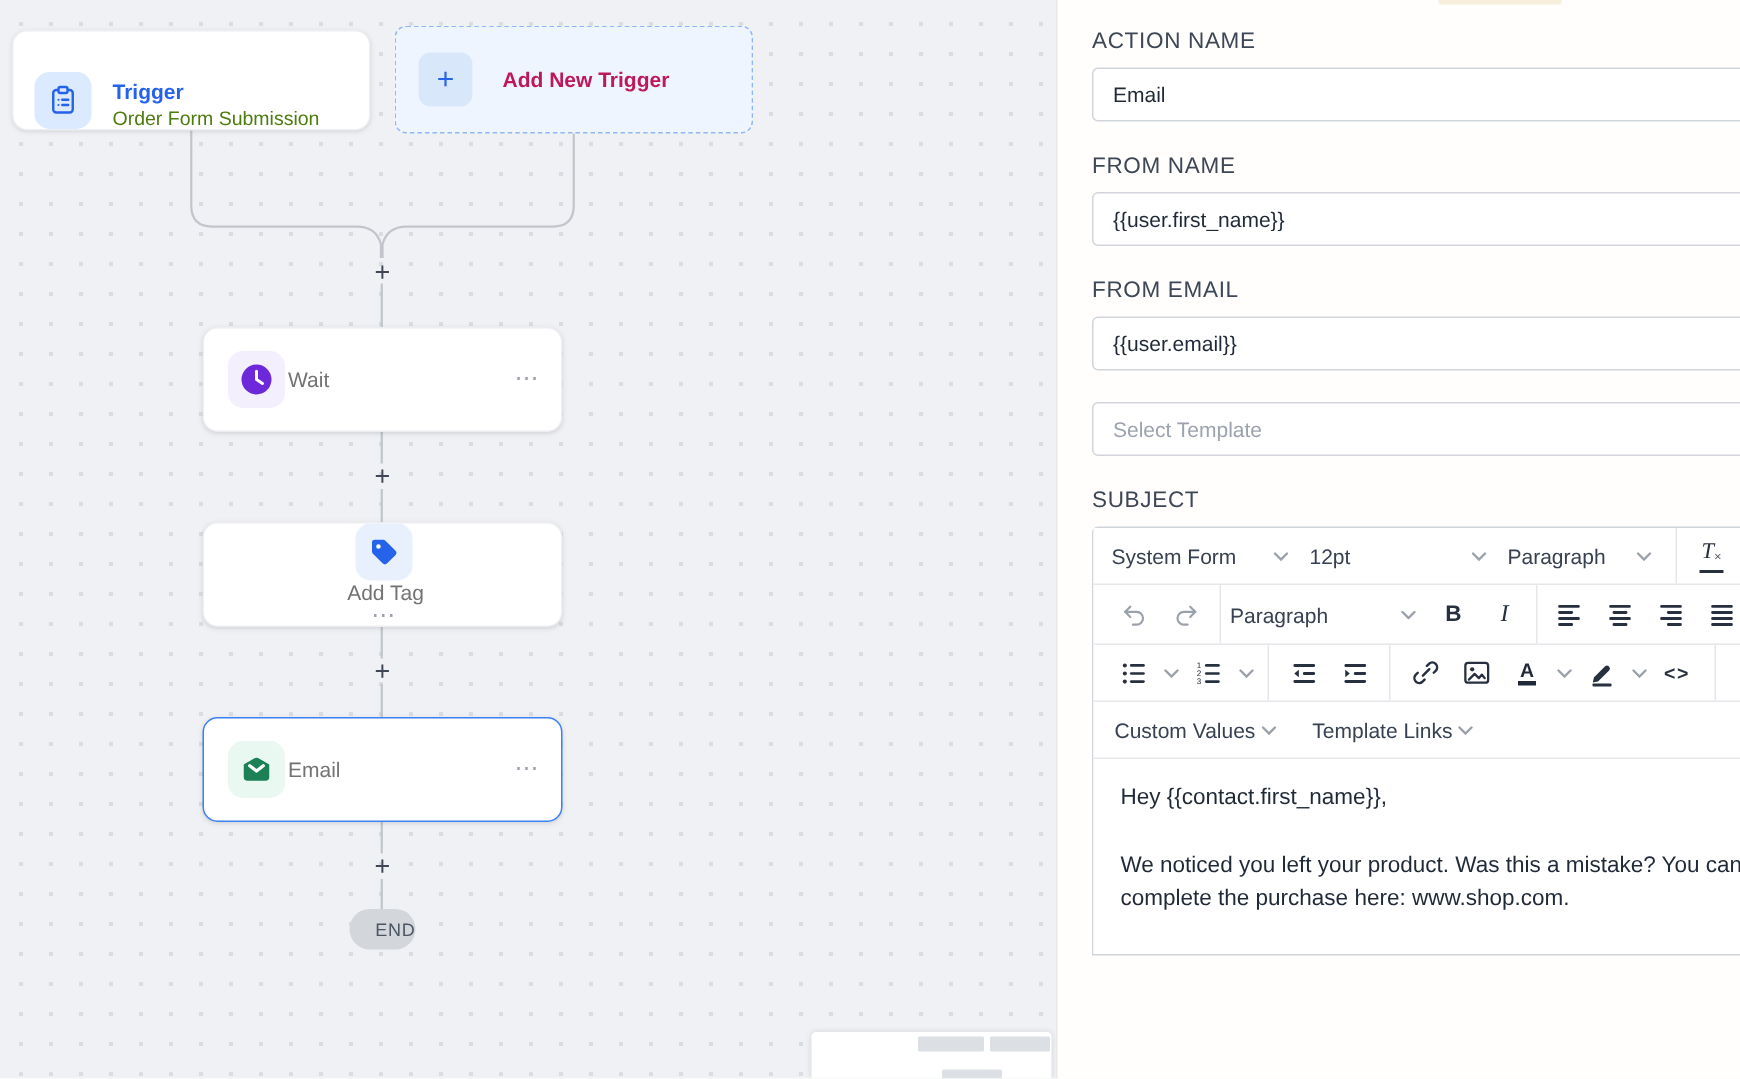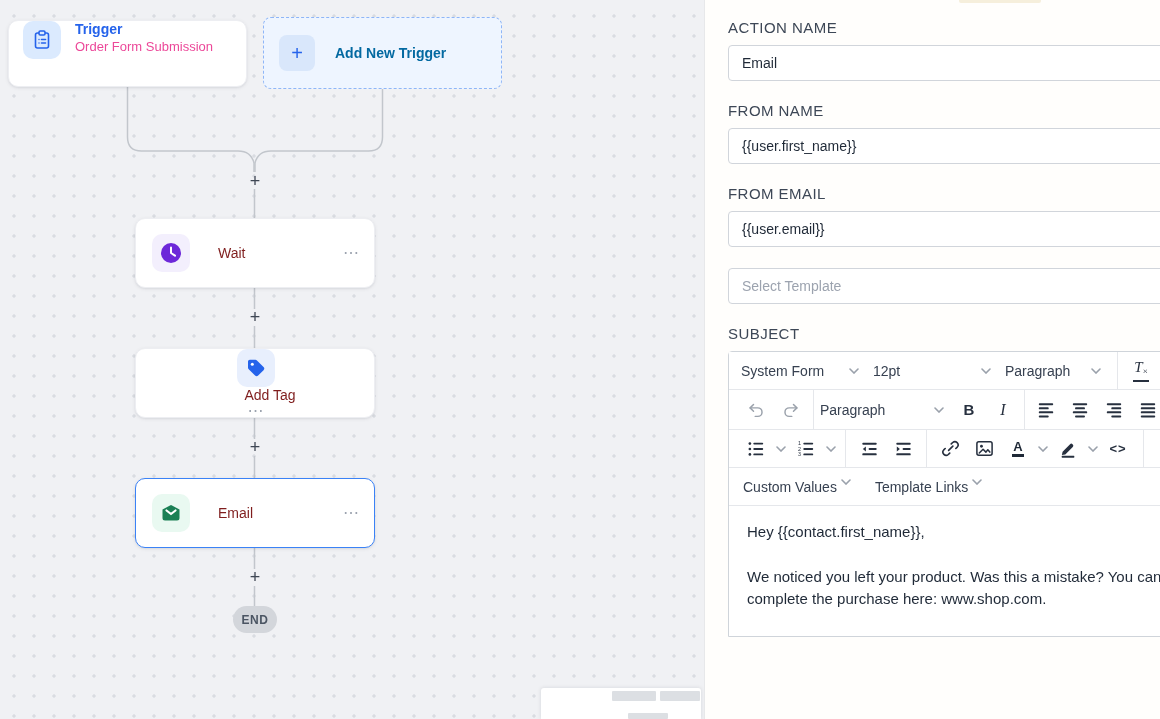--- a/index.html
+++ b/index.html
@@ -12,55 +12,55 @@
     background-color:#f0f1f4;
     background-image:radial-gradient(circle, #d9dce1 1.5px, transparent 1.7px);
     background-size:20px 20px; background-position:4px 6px;
     overflow:hidden;
   }
   #connector-svg { position:absolute; left:0; top:0; width:704px; height:719px; }
 
   .card {
     position:absolute; background:#fff; border:1px solid #edeef2; border-radius:10px;
     box-shadow:0 1px 4px rgba(16,24,40,.07), 0 1px 2px rgba(16,24,40,.05);
-    display:flex; align-items:flex-start;
+    display:flex; align-items:flex-end;
   }
   .trigger-card { left:8px; top:20px; width:239px; height:67px; padding-left:14px; }
   .trigger-icon-box { width:38px; height:38px; border-radius:10px; background:#dbeafe; display:flex; align-items:center; justify-content:center; flex:0 0 auto; }
   .trigger-texts { margin-left:14px; display:flex; flex-direction:column; gap:2px; }
   .trigger-title { font-size:14px; font-weight:bold; color:#2563eb; }
-  .trigger-sub { font-size:13px; color:#ec4899; }
+  .trigger-sub { font-size:13px; color:#4d7c0f; }
 
   .add-trigger {
     position:absolute; left:263px; top:17px; width:239px; height:72px;
     background:#eef5ff; border:1.5px dashed #8fb6f7; border-radius:8px;
     display:flex; align-items:center; padding-left:15px; cursor:pointer;
   }
   .add-trigger-plusbox { width:36px; height:36px; border-radius:8px; background:#d9e7fb; display:flex; align-items:center; justify-content:center; color:#2563eb; font-size:20px; font-weight:400; }
-  .add-trigger-label { margin-left:20px; font-size:14px; font-weight:bold; color:#0369a1; }
+  .add-trigger-label { margin-left:20px; font-size:14px; font-weight:bold; color:#be185d; }
 
   .node {
     position:absolute; left:135px; width:240px; height:70px;
     background:#fff; border:1px solid #edeef2; border-radius:10px;
     box-shadow:0 1px 4px rgba(16,24,40,.07), 0 1px 2px rgba(16,24,40,.05);
     display:flex; align-items:center; padding:0 14px 0 16px; cursor:pointer;
   }
   .node.selected { border:1.5px solid #3b82f6; }
   .node-icon-box { width:38px; height:38px; border-radius:10px; display:flex; align-items:center; justify-content:center; flex:0 0 auto; }
-  .node-label { margin-left:28px; font-size:14px; color:#7f1d1d; flex:1; }
+  .node-label { margin-left:2px; font-size:14px; color:#737373; flex:1; }
   .node-menu { color:#9ca3af; font-size:16px; letter-spacing:1px; cursor:pointer; line-height:1; }
 
   .plus-btn {
     position:absolute; width:18px; height:18px; margin-left:-9px; margin-top:-9px;
     color:#3f4754; font-size:18px; line-height:18px; text-align:center; cursor:pointer; font-weight:400;
   }
   .end-pill {
     position:absolute; left:233px; top:606px; width:44px; height:27px;
-    background:#d3d6db; border-radius:14px; display:flex; align-items:center; justify-content:center;
-    font-size:12px; font-weight:bold; color:#4b5563; letter-spacing:.5px;
+    background:#d3d6db; border-radius:14px; display:flex; align-items:center; justify-content:flex-end;
+    font-size:12px; font-weight:normal; color:#4b5563; letter-spacing:.5px;
   }
 
   .minimap {
     position:absolute; left:541px; top:688px; width:160px; height:31px;
     background:#fff; border-radius:3px 3px 0 0; box-shadow:0 0 4px rgba(16,24,40,.12);
   }
   .minimap .blk { position:absolute; background:#dcdfe3; border-radius:1px; }
   .blk1 { left:71px; top:3px; width:44px; height:10px; }
   .blk2 { left:119px; top:3px; width:40px; height:10px; }
   .blk3 { left:87px; top:25px; width:40px; height:6px; }
@@ -101,21 +101,21 @@
   .tb-bold { font-size:15px; font-weight:bold; color:#27303f; }
   .tb-italic { font-size:16px; font-style:italic; color:#27303f; font-family:"Liberation Serif", serif; }
   .tb-code { font-size:13px; font-weight:bold; color:#27303f; letter-spacing:1px; }
   .tool-A { font-size:13px; font-weight:bold; color:#1f2937; border-bottom:3px solid #1f2937; line-height:14px; padding:0 1px; }
   .tool-tx { font-size:15px; font-style:italic; font-family:"Liberation Serif", serif; color:#27303f; border-bottom:2px solid #27303f; padding:0 1px; line-height:17px; }
   .tool-tx .tx-x { font-size:9px; font-style:normal; vertical-align:-2px; }
   .chev { display:inline-flex; margin-left:4px; }
   .chev-btn { width:16px; height:30px; display:flex; align-items:center; justify-content:center; cursor:pointer; }
 
   .inserts-row { display:flex; align-items:center; height:38px; border-bottom:1px solid #e5e7eb; background:#fff; padding-left:14px; gap:24px; }
-  .insert-dd { display:flex; align-items:flex-start; font-size:14px; color:#374151; cursor:pointer; }
+  .insert-dd { display:flex; align-items:center; font-size:14px; color:#374151; cursor:pointer; }
 
   .editor-body { background:#fff; padding:15px 18px; height:130px; }
   .editor-body p { font-size:15px; color:#1f2937; line-height:22px; margin:0; }
   .editor-body p + p { margin-top:23px; }
 </style>
 </head>
 <body>
 
 <div id="stage">
 

